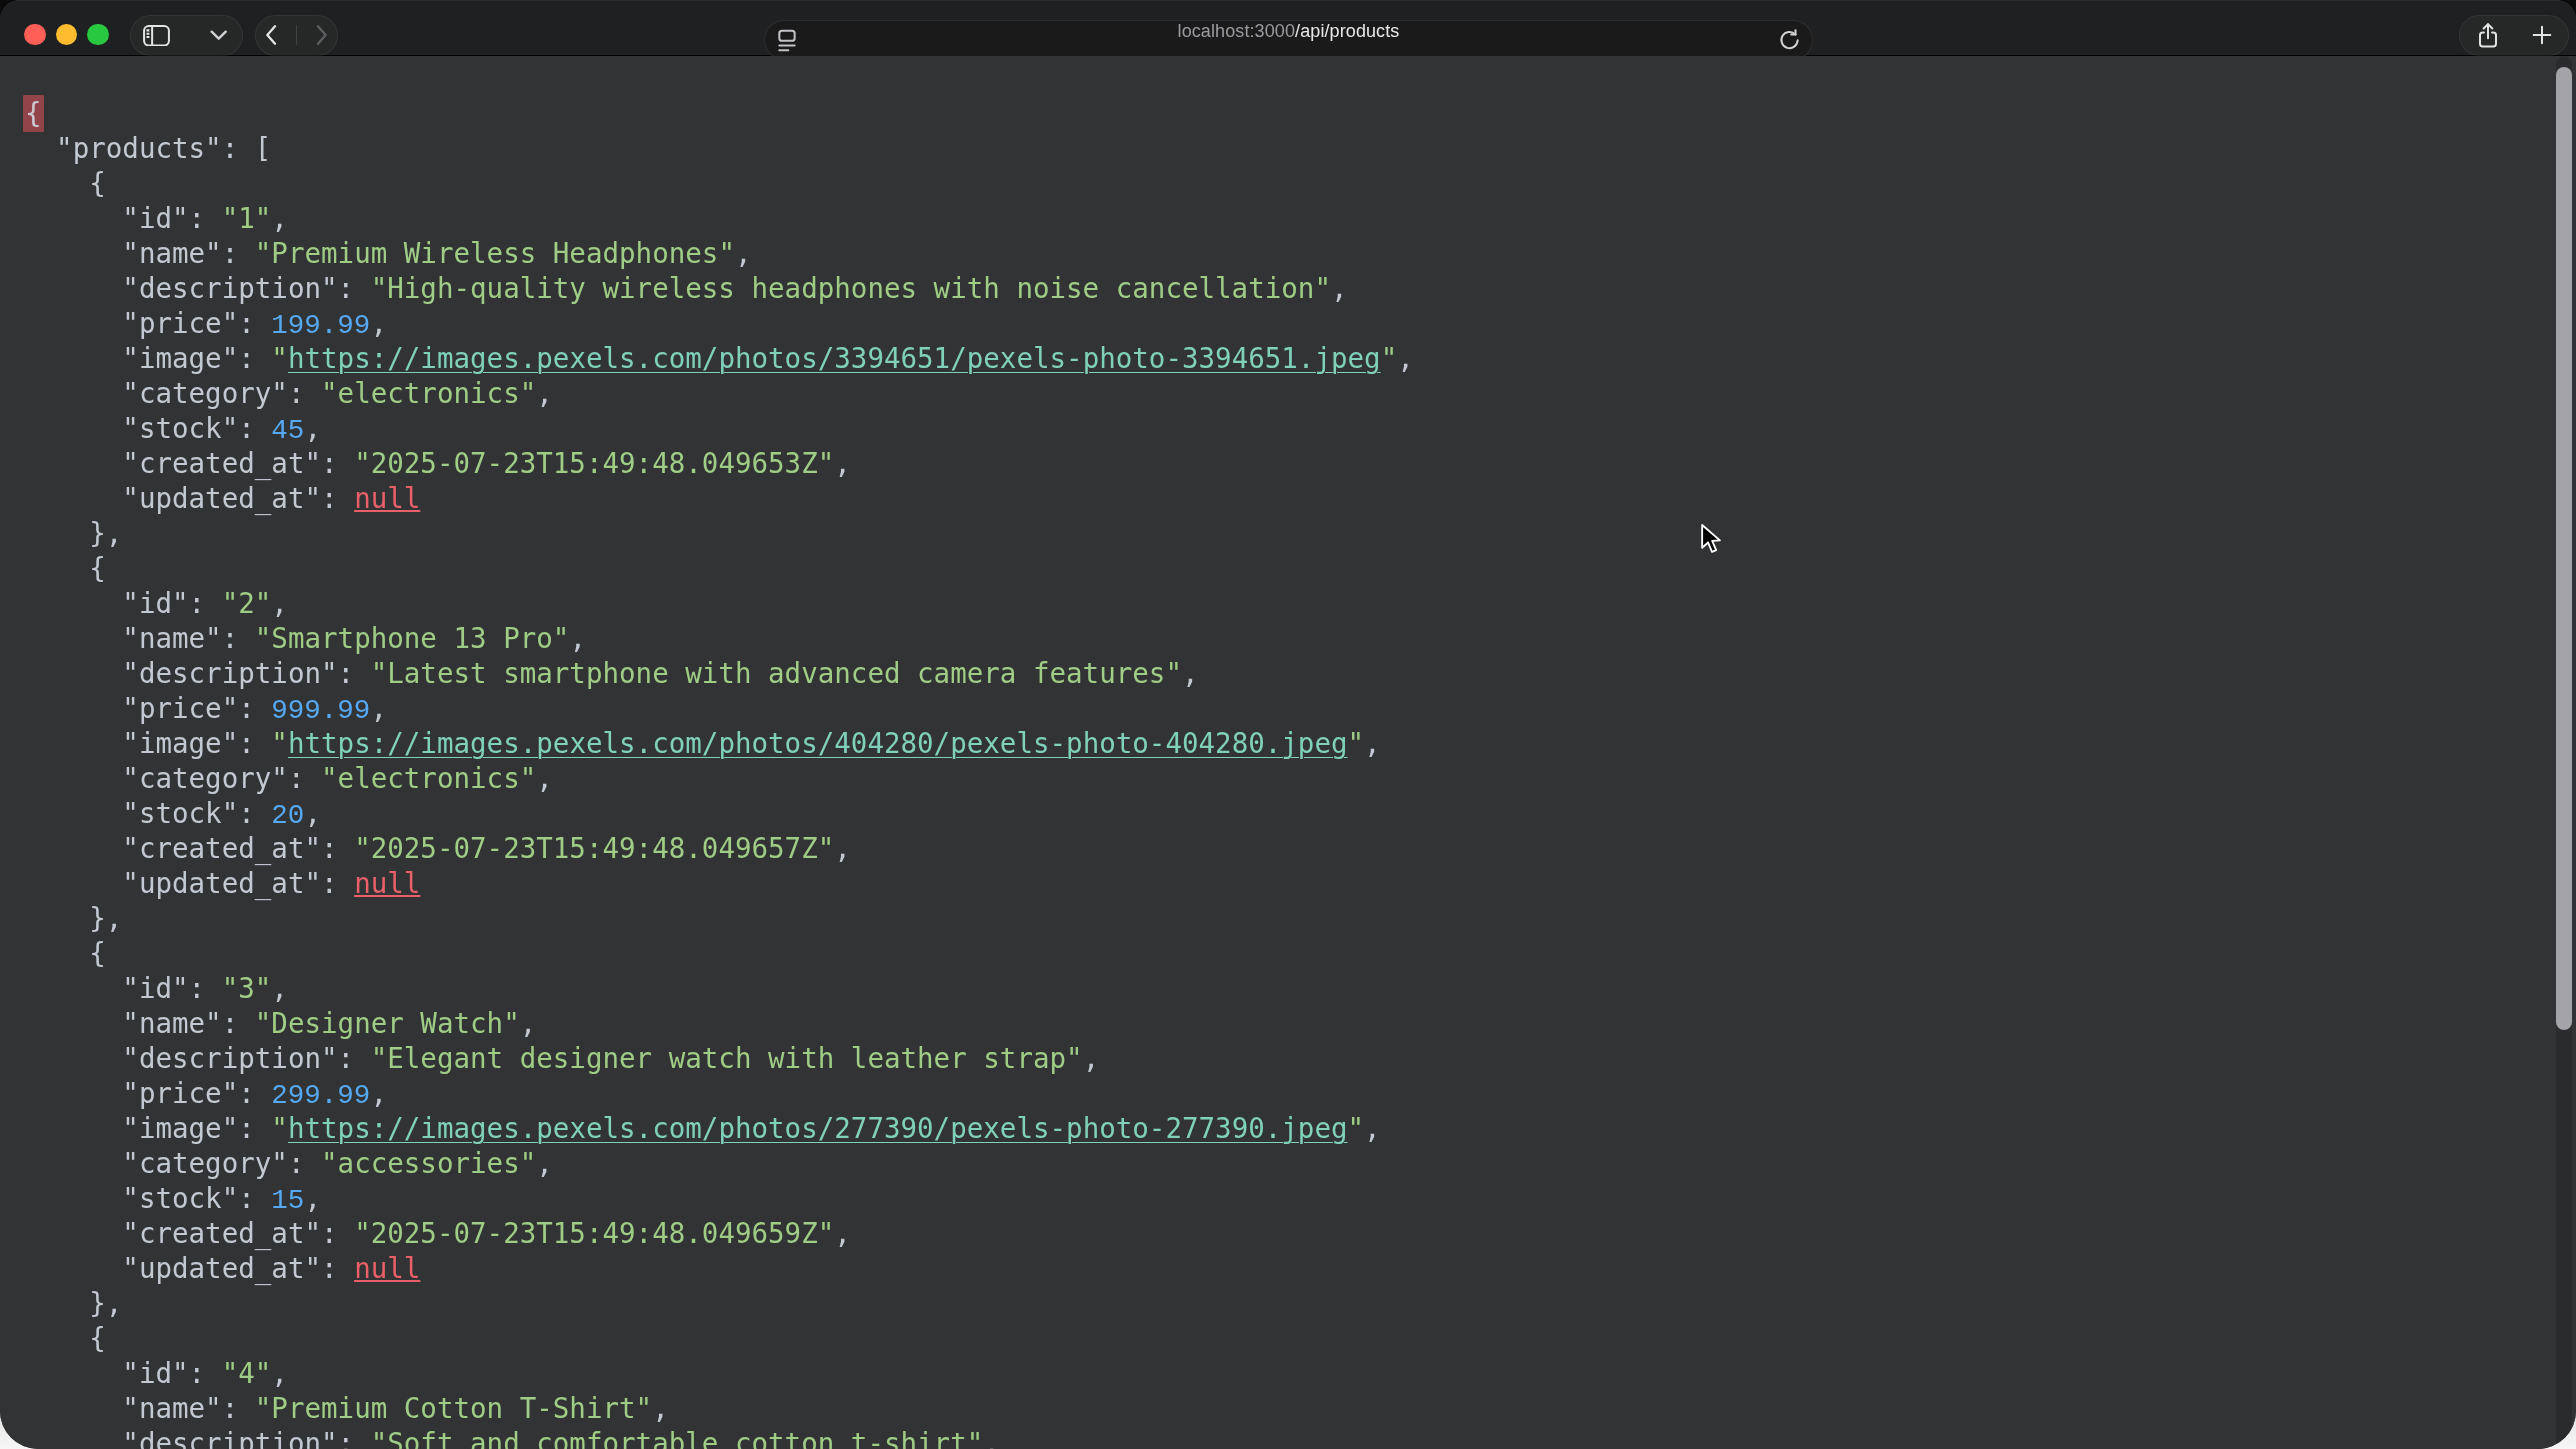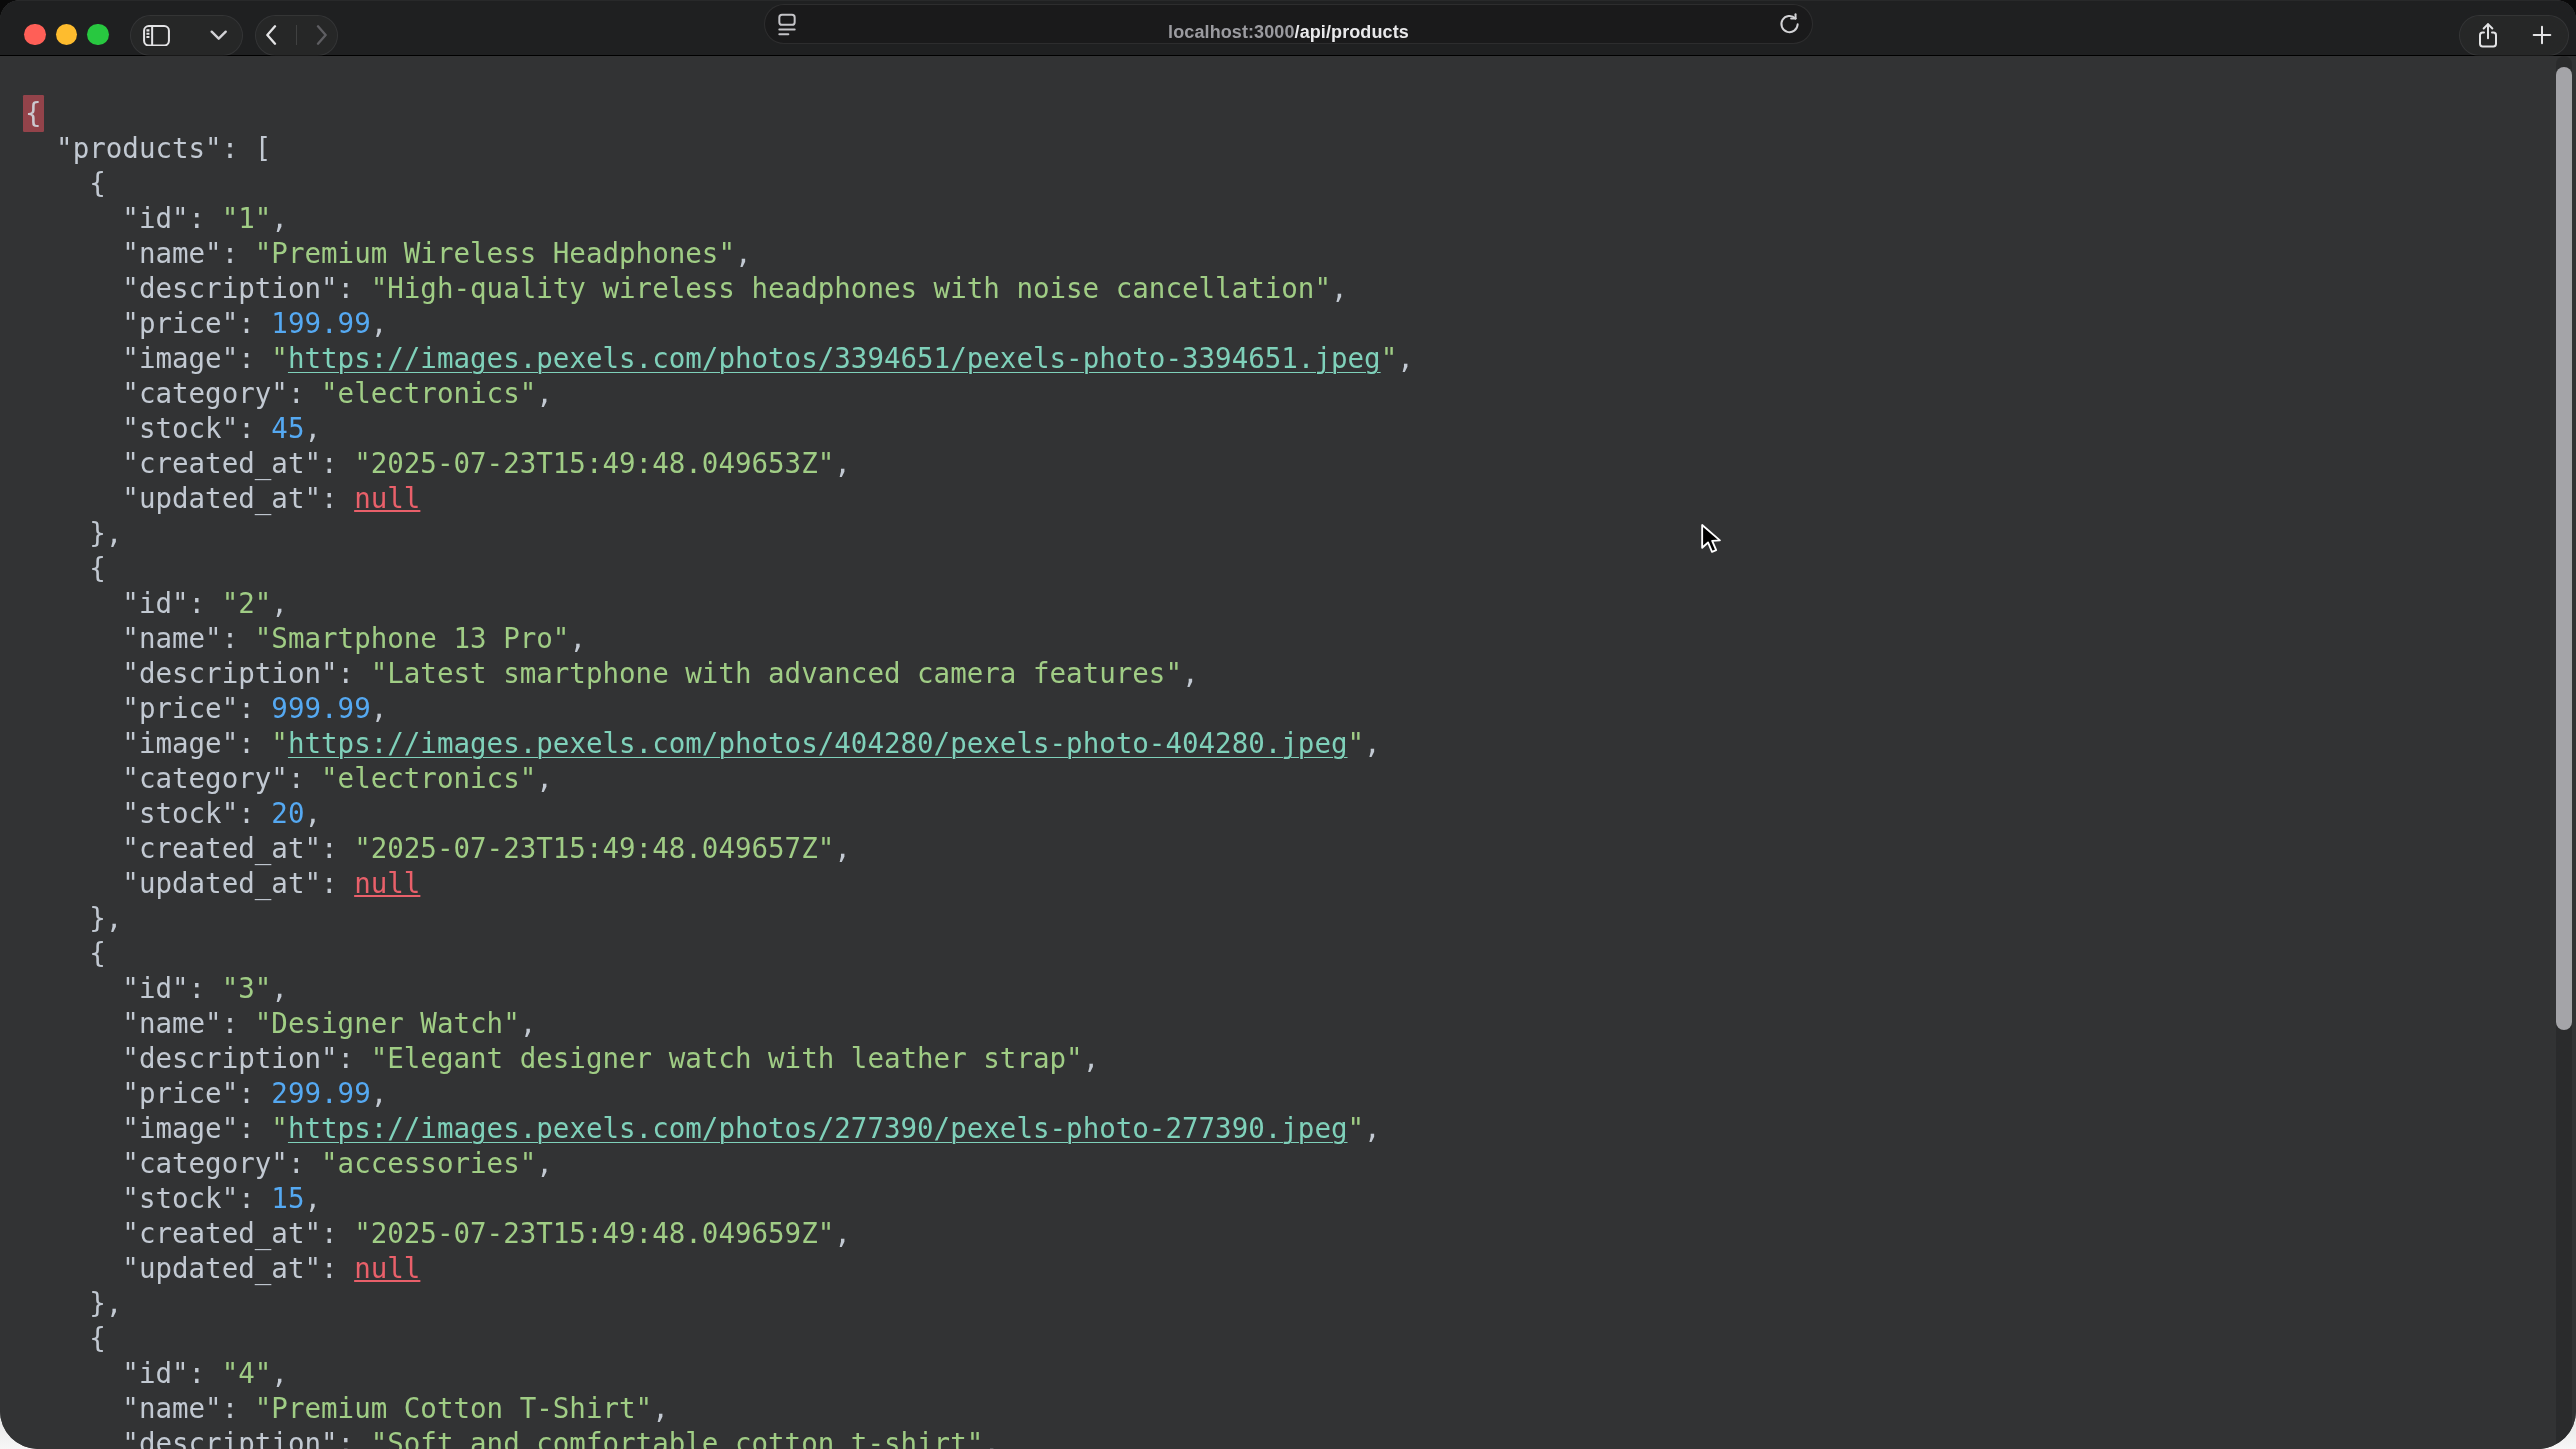--- a/index.html
+++ b/index.html
@@ -41,43 +41,43 @@
     border:0.7px solid rgba(255,255,255,0.065);
     border-radius:21px;
     display:flex;align-items:center;
   }
   .sidebar-group{left:130px;width:113px;justify-content:space-between;padding:0 14.8px 0 12px;}
   .nav-group{left:255px;width:83px;justify-content:space-around;}
   .share-group{left:2459px;width:110px;justify-content:space-around;}
   .tb-btn{background:none;border:none;display:flex;align-items:center;justify-content:center;cursor:default;padding:0;}
   .nav-divider{width:0.7px;height:20px;background:rgba(255,255,255,0.12);}
   .url-field{
-    position:absolute;left:764px;top:4px;width:1049px;height:40px;
+    position:absolute;left:764px;top:20px;width:1049px;height:40px;
     background:var(--urlfield-bg);
     border:0.7px solid rgba(255,255,255,0.085);
     border-radius:20px;
-    display:flex;align-items:flex-end;justify-content:center;font-weight:bold;
+    display:flex;align-items:flex-start;justify-content:center;
   }
   .url-left{position:absolute;left:12px;top:0;height:100%;display:flex;align-items:center;}
   .url-right{position:absolute;right:10.7px;top:0;height:100%;display:flex;align-items:center;}
   .url-text{font-size:18px;letter-spacing:0.1px;white-space:nowrap;}
   .url-text .host{color:var(--url-host);}
   .url-text .path{color:var(--url-path);}
   
   .content{position:relative;flex:1;background:var(--content-bg);overflow:hidden;}
   .code{
     position:absolute;left:23px;top:40px;right:40px;
     font-family:"DejaVu Sans Mono",monospace;
     font-size:27.5px;line-height:35px;
     white-space:pre;
   }
   .line{height:35px;}
   .tk-k,.tk-p{color:var(--tok-key);}
   .tk-s{color:var(--tok-str);}
-  .tk-n{color:var(--tok-num);}
+  .tk-n{color:var(--tok-num);font-family:Liberation Mono, monospace;}
   .tk-z{color:var(--tok-null);text-decoration:underline;}
   .tk-u{color:var(--tok-url);text-decoration:underline;text-underline-offset:4px;text-decoration-thickness:1.3px;margin-top:47px;}
   .tk-h{color:#ccc9d0;background:var(--hl-bg);padding:2px 2px 3.4px 2px;border-radius:1.3px;}
   
   .scroll-track{position:absolute;right:4px;top:0;bottom:0;width:16px;background:rgba(0,0,0,0.14);border-radius:8px;}
   .scroll-thumb{position:absolute;top:10.7px;left:0;width:16px;height:963px;border-radius:8px;background:var(--scroll-thumb);}
   
   .cursor{position:absolute;left:1700px;top:523px;z-index:50;}
   svg{display:block;}
 </style>

